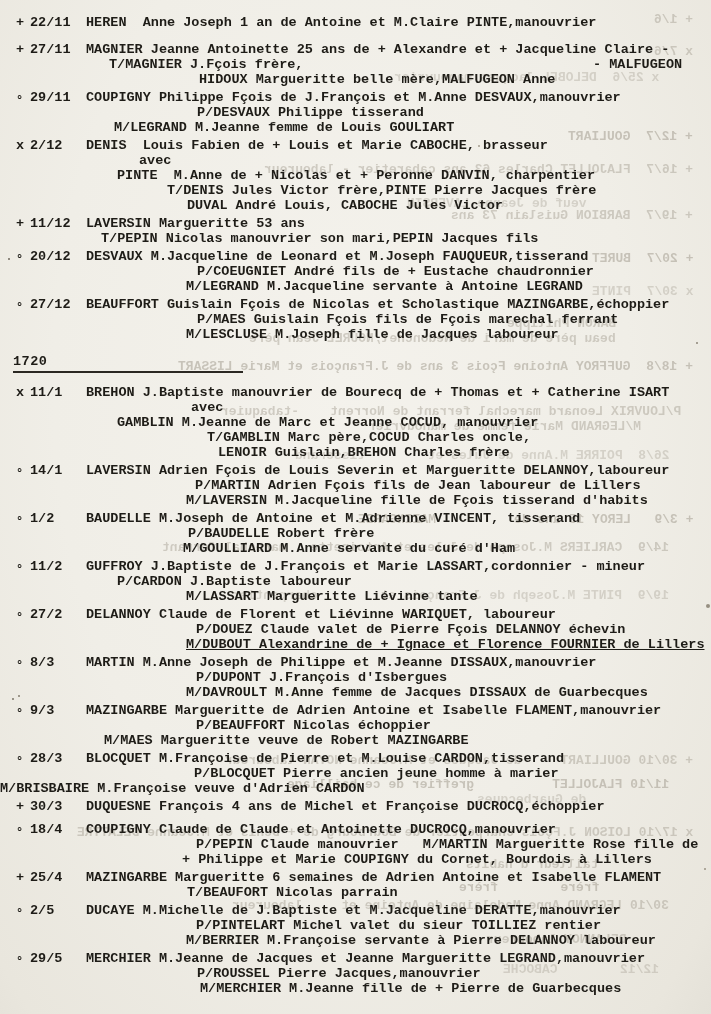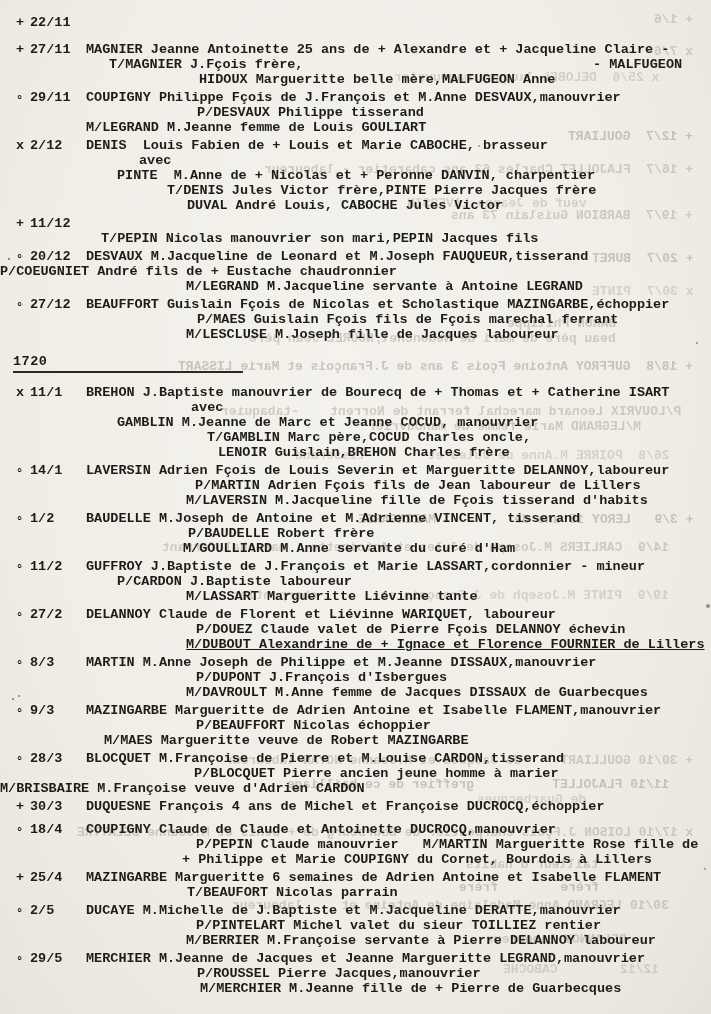--- a/index.html
+++ b/index.html
@@ -65,46 +65,46 @@
       <div class="bleed" style="top: 792px; right: 125px;">de Guarbecques</div>
       <div class="bleed" style="top: 825px; right: 18px;">x 17/10 LOISON J.Fçois charpentier de Bourbourg de + Denis et M.Jeanne DELATTRE</div>
       <div class="bleed" style="top: 857px; right: 112px;">tailleur d'habits</div>
       <div class="bleed" style="top: 880px; right: 112px;">frère        frère</div>
       <div class="bleed" style="top: 898px; right: 42px;">30/10 LEGRAND Anne Madelaine de Antoine et     laboureur</div>
       <div class="bleed" style="top: 932px; right: 85px;">DELANNOY laboureur</div>
       <div class="bleed" style="top: 962px; right: 52px;">12/12        CABOCHE</div>
     </div>
   <div class="content" id="content">
       <div class="entry">
-        <div class="line fline"><span class="marker">+</span><span class="date">22/11</span></div>
+        <div class="line fline"><span class="marker">+</span><span class="date">22/11</span><span>HEREN  Anne Joseph 1 an de Antoine et M.Claire PINTE,manouvrier</span></div>
       </div>
       <div class="entry" style="margin-top: 12px;">
         <div class="line fline"><span class="marker">+</span><span class="date">27/11</span><span>MAGNIER Jeanne Antoinette 25 ans de + Alexandre et + Jacqueline Claire -</span></div>
         <div class="line sub" style="padding-left: 109px;"><span>T/MAGNIER J.Fçois frère,</span><span style="position: absolute; left: 593px; top: 0px;">- MALFUGEON</span></div>
         <div class="line sub" style="padding-left: 199px;"><span>HIDOUX Margueritte belle mère,MALFUGEON Anne</span></div>
       </div>
       <div class="entry">
         <div class="line fline"><span class="marker deg">°</span><span class="date">29/11</span><span>COUPIGNY Philippe Fçois de J.François et M.Anne DESVAUX,manouvrier</span></div>
         <div class="line sub" style="padding-left: 197px;"><span>P/DESVAUX Philippe tisserand</span></div>
-        <div class="line sub" style="padding-left: 86px;"><span>M/LEGRAND M.Jeanne femme de Louis GOULIART</span></div>
+        <div class="line sub" style="padding-left: 114px;"><span>M/LEGRAND M.Jeanne femme de Louis GOULIART</span></div>
       </div>
       <div class="entry">
         <div class="line fline"><span class="marker">x</span><span class="date">2/12</span><span>DENIS  Louis Fabien de + Louis et Marie CABOCHE, brasseur</span></div>
         <div class="line sub" style="padding-left: 139px;"><span>avec</span></div>
         <div class="line sub" style="padding-left: 117px;"><span>PINTE  M.Anne de + Nicolas et + Peronne DANVIN, charpentier</span></div>
         <div class="line sub" style="padding-left: 167px;"><span>T/DENIS Jules Victor frère,PINTE Pierre Jacques frère</span></div>
         <div class="line sub" style="padding-left: 187px;"><span>DUVAL André Louis, CABOCHE Jules Victor</span></div>
       </div>
       <div class="entry">
-        <div class="line fline"><span class="marker">+</span><span class="date">11/12</span></div>
+        <div class="line fline"><span class="marker">+</span><span class="date">11/12</span><span>LAVERSIN Margueritte 53 ans</span></div>
         <div class="line sub" style="padding-left: 101px;"><span>T/PEPIN Nicolas manouvrier son mari,PEPIN Jacques fils</span></div>
       </div>
       <div class="entry">
         <div class="line fline"><span class="marker deg">°</span><span class="date">20/12</span><span>DESVAUX M.Jacqueline de Leonard et M.Joseph FAUQUEUR,tisserand</span></div>
-        <div class="line sub" style=""><span>P/COEUGNIET André fils de + Eustache chaudronnier</span></div>
+        <div class="line sub" style="padding-left: 197px;"><span>P/COEUGNIET André fils de + Eustache chaudronnier</span></div>
         <div class="line sub" style="padding-left: 186px;"><span>M/LEGRAND M.Jacqueline servante à Antoine LEGRAND</span></div>
       </div>
       <div class="entry">
         <div class="line fline"><span class="marker deg">°</span><span class="date">27/12</span><span>BEAUFFORT Guislain Fçois de Nicolas et Scholastique MAZINGARBE,échoppier</span></div>
         <div class="line sub" style="padding-left: 197px;"><span>P/MAES Guislain Fçois fils de Fçois marechal ferrant</span></div>
         <div class="line sub" style="padding-left: 186px;"><span>M/LESCLUSE M.Joseph fille de Jacques laboureur</span></div>
       </div>
       <div class="year">1720</div>
       <div class="entry">
         <div class="line fline"><span class="marker">x</span><span class="date">11/1</span><span>BREHON J.Baptiste manouvrier de Bourecq de + Thomas et + Catherine ISART</span></div>

